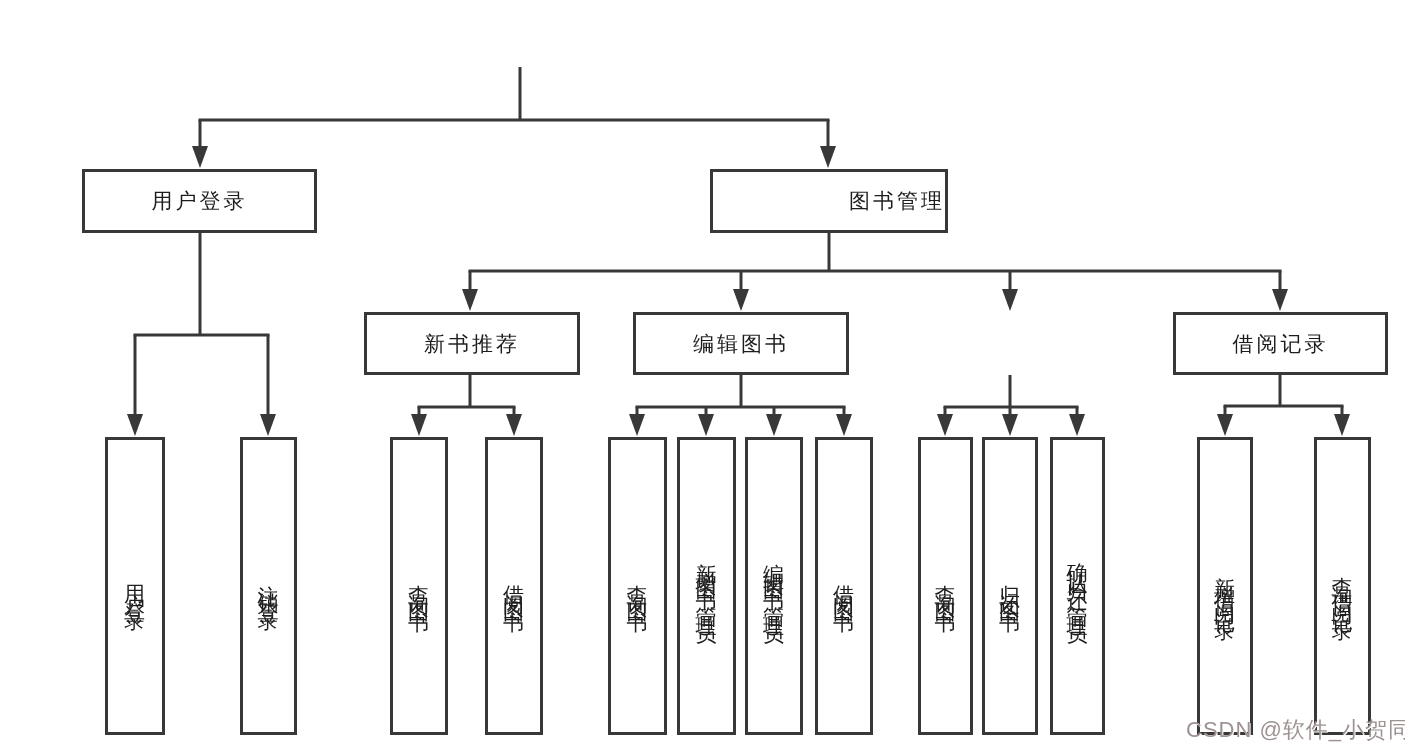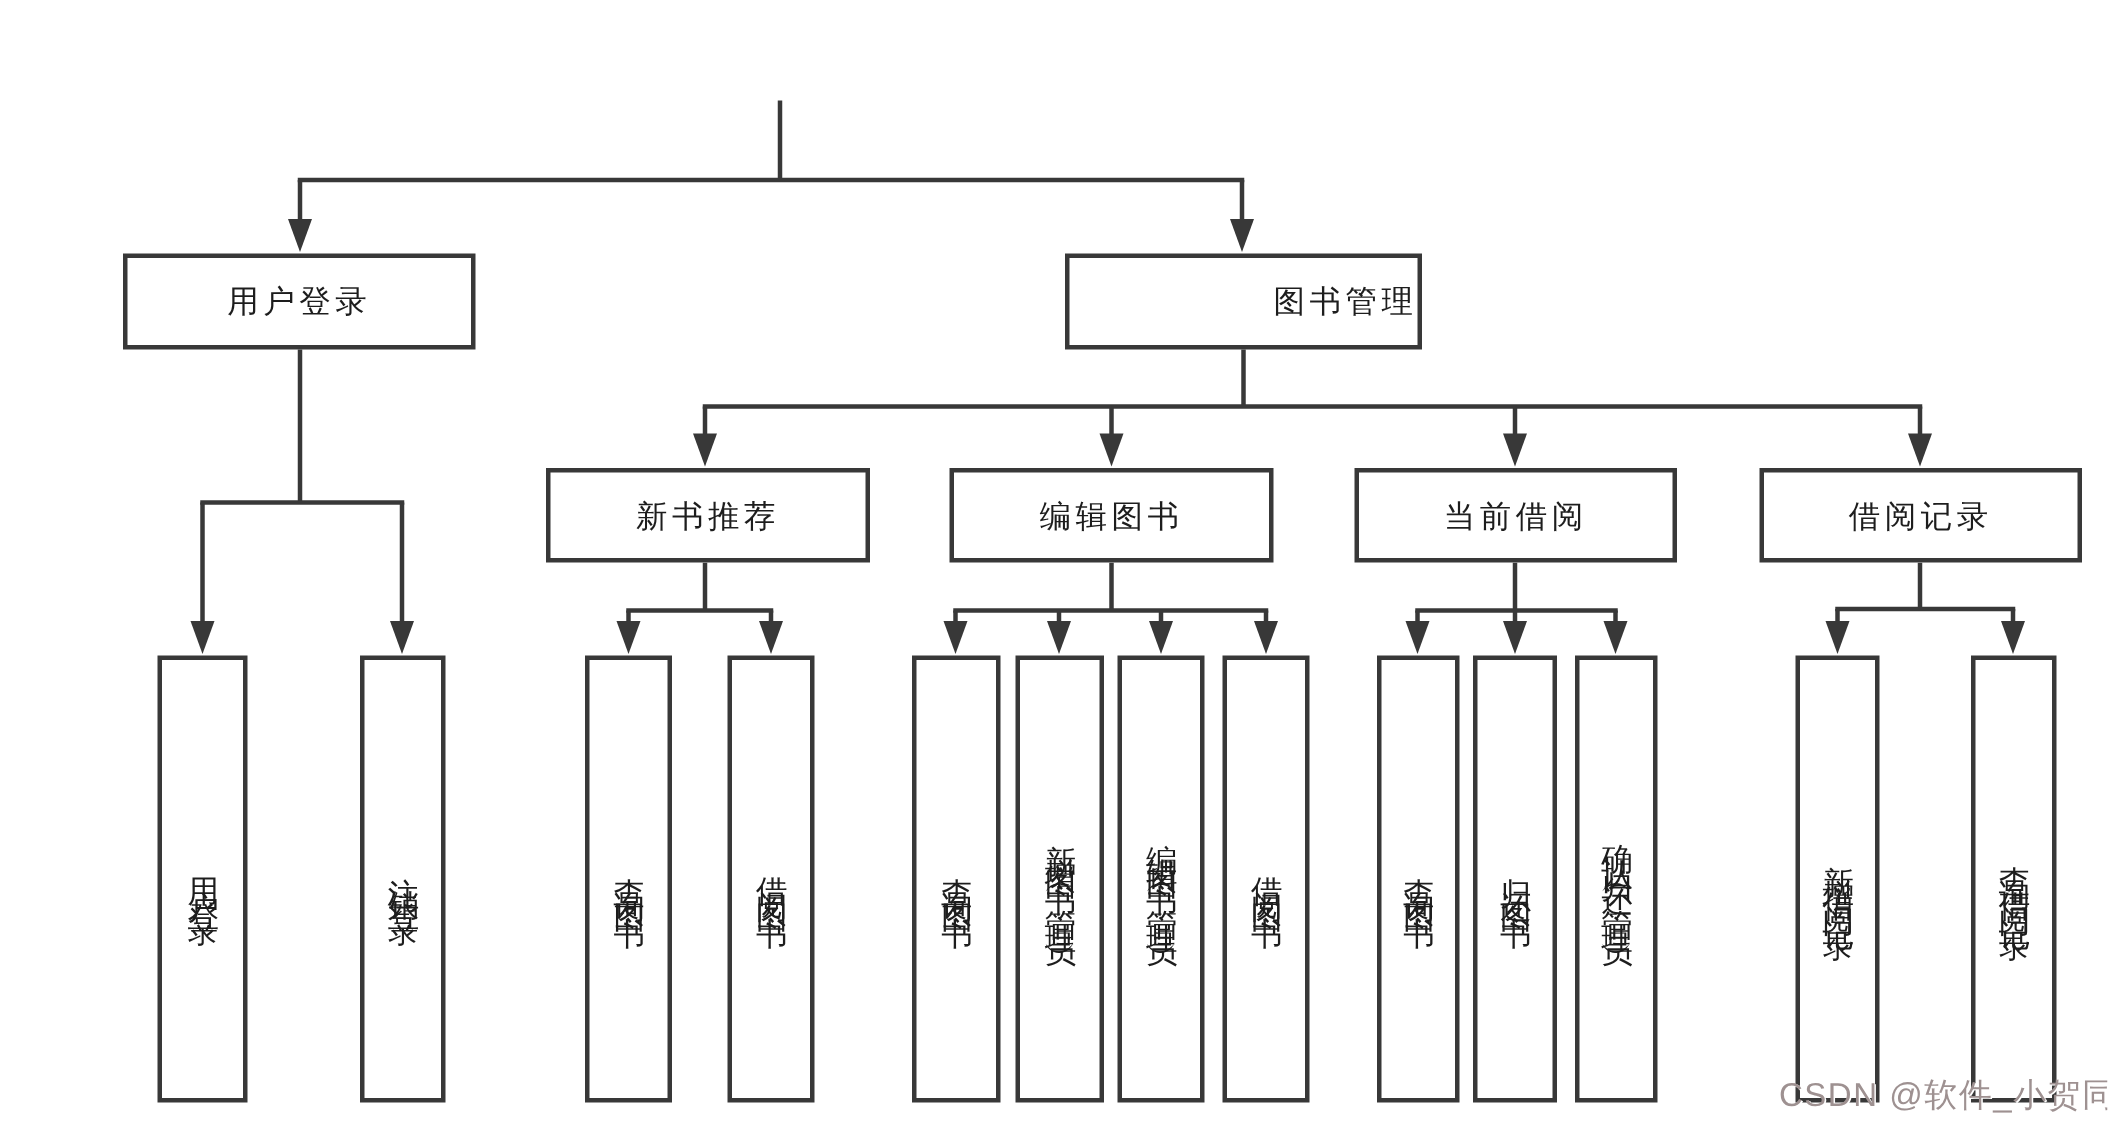--- a/index.html
+++ b/index.html
@@ -127,23 +127,20 @@
   <div class="hbox" style="left:710px; top:169px; width:238px; height:64px;justify-content:flex-end;">
     <span>图书管理</span>
   </div>
 
   <div class="hbox" style="left:364px; top:312px; width:216px; height:63px;">
     <span>新书推荐</span>
   </div>
   <div class="hbox" style="left:633px; top:312px; width:216px; height:63px;">
     <span>编辑图书</span>
   </div>
-  <div class="hbox" style="left:903px; top:312px; width:215px; height:63px;">
-    <span>当前借阅</span>
-  </div>
   <div class="hbox" style="left:1173px; top:312px; width:215px; height:63px;">
     <span>借阅记录</span>
   </div>
 
   <div class="vbox" style="left:105px; width:60px;">
     <span class="vtext">用户登录</span>
   </div>
   <div class="vbox" style="left:240px; width:57px;">
     <span class="vtext">注销登录</span>
   </div>

